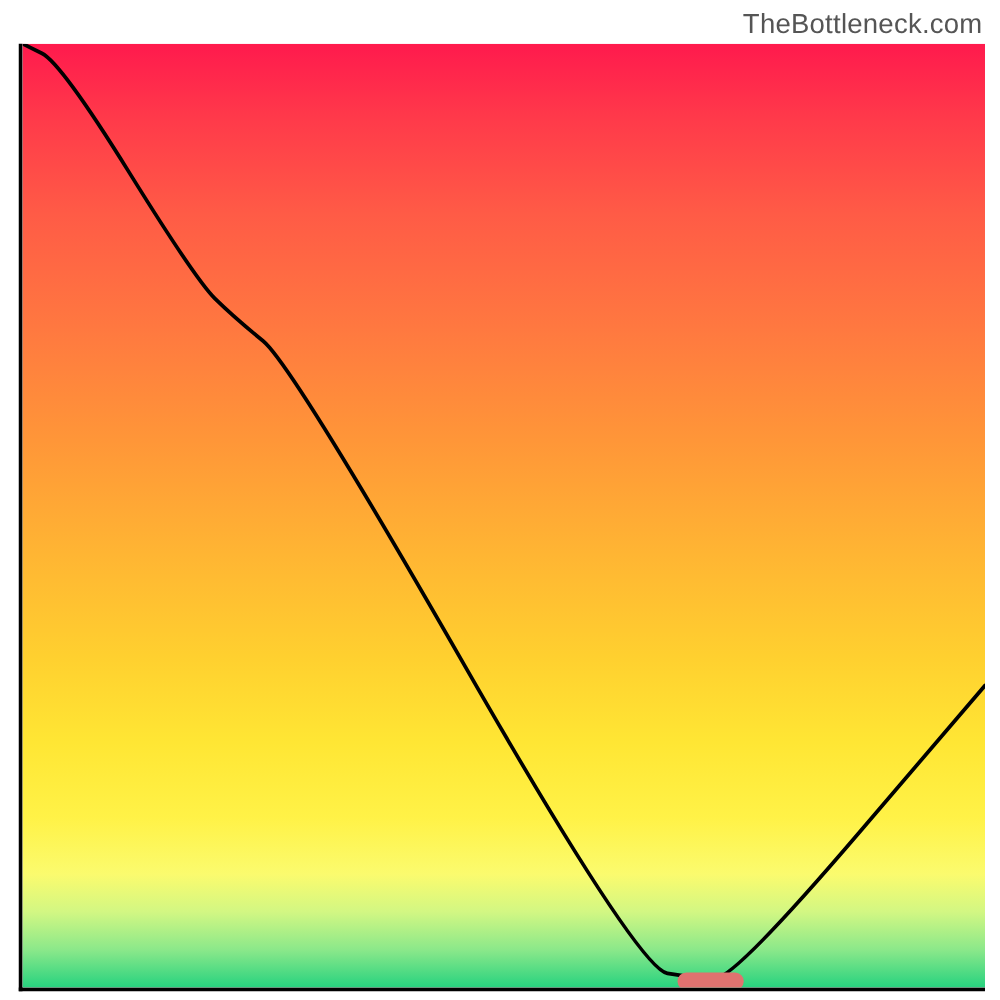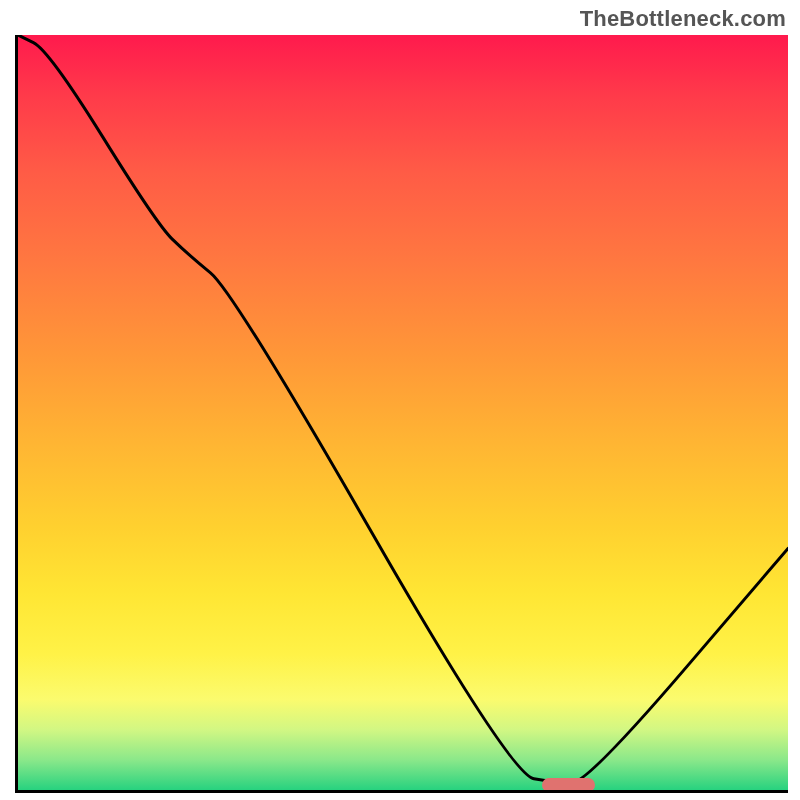--- a/index.html
+++ b/index.html
@@ -10,21 +10,21 @@
     background: #ffffff;
     font-family: Arial, Helvetica, sans-serif;
     position: relative;
   }
   .watermark {
     position: absolute;
     top: 6px;
     right: 14px;
     font-size: 22px;
     color: #555555;
-    font-weight: 700;
+    font-weight: 400;
     letter-spacing: 0.2px;
   }
   .plot-area {
     position: absolute;
     left: 15px;
     top: 35px;
     width: 770px;
     height: 755px;
     border-left: 3px solid #000000;
     border-bottom: 3px solid #000000;

